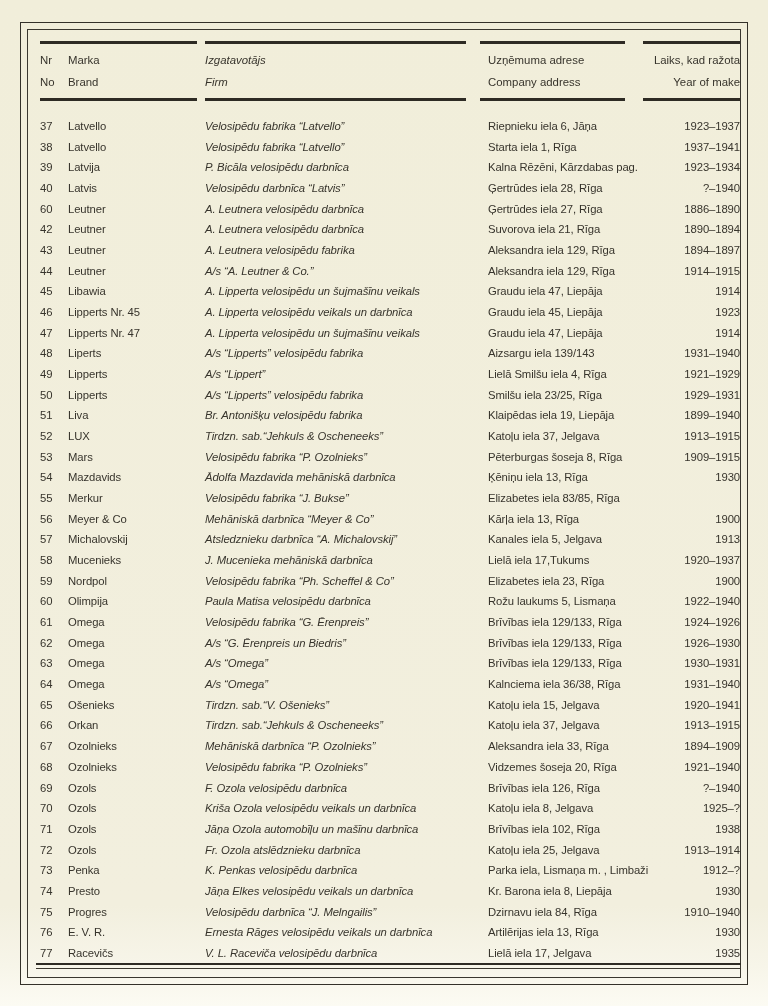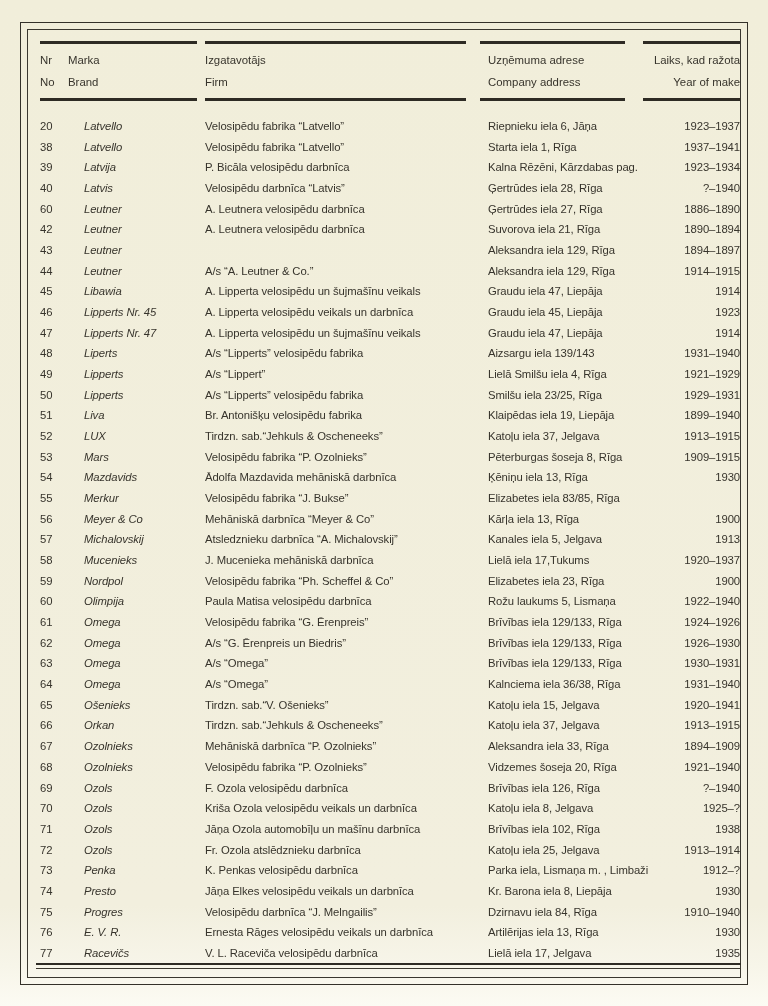--- a/index.html
+++ b/index.html
@@ -30,28 +30,28 @@
   .rule-bottom-a{position:absolute;left:36px;top:963px;width:705px;height:1.8px;background:#2e2b24;}
   .rule-bottom-b{position:absolute;left:36px;top:967.5px;width:705px;height:1.1px;background:#3a372f;}
 
   .hline{position:absolute;left:0;width:632px;height:22px;line-height:22px;font-size:11.4px;}
   .hline .cell{position:absolute;top:0;white-space:nowrap;}
   .h1{top:49px;}
   .h2{top:71px;}
 
   .c-nr{left:40px;}
   .c-brand{left:68px;}
-  .c-firm{left:205px;}
+  .c-firm{left:205px;font-style:italic;}
   .c-addr{left:488px;}
   .c-year{left:540px;width:200px;text-align:right;}
 
   #rows{position:absolute;left:0;top:116px;width:768px;}
   .row{position:relative;height:20.68px;line-height:20.68px;font-size:11.3px;}
   .row .cell{position:absolute;top:0;white-space:nowrap;letter-spacing:-0.1px;}
-  .row .c-brand{font-style:italic;margin-left:16px;}
+  .row .c-brand{}
 </style>
 </head>
 <body>
 
 <div>
 
   <div class="frame-outer"></div>
   <div class="frame-inner"></div>
 
   <div class="rule rule-top r1"></div>
@@ -75,21 +75,21 @@
     <span class="cell c-year">Year of make</span>
   </div>
 
   <div class="rule rule-mid r1"></div>
   <div class="rule rule-mid r2"></div>
   <div class="rule rule-mid r3"></div>
   <div class="rule rule-mid r4"></div>
 
   <div id="rows">
       <div class="row">
-    <span class="cell c-nr">20</span>
+    <span class="cell c-nr">37</span>
     <span class="cell c-brand">Latvello</span>
     <span class="cell c-firm">Velosipēdu fabrika “Latvello”</span>
     <span class="cell c-addr">Riepnieku iela 6, Jāņa</span>
     <span class="cell c-year">1923–1937</span>
   </div>
       <div class="row">
     <span class="cell c-nr">38</span>
     <span class="cell c-brand">Latvello</span>
     <span class="cell c-firm">Velosipēdu fabrika “Latvello”</span>
     <span class="cell c-addr">Starta iela 1, Rīga</span>
@@ -119,20 +119,21 @@
       <div class="row">
     <span class="cell c-nr">42</span>
     <span class="cell c-brand">Leutner</span>
     <span class="cell c-firm">A. Leutnera velosipēdu darbnīca</span>
     <span class="cell c-addr">Suvorova iela 21, Rīga</span>
     <span class="cell c-year">1890–1894</span>
   </div>
       <div class="row">
     <span class="cell c-nr">43</span>
     <span class="cell c-brand">Leutner</span>
+    <span class="cell c-firm">A. Leutnera velosipēdu fabrika</span>
     <span class="cell c-addr">Aleksandra iela 129, Rīga</span>
     <span class="cell c-year">1894–1897</span>
   </div>
       <div class="row">
     <span class="cell c-nr">44</span>
     <span class="cell c-brand">Leutner</span>
     <span class="cell c-firm">A/s “A. Leutner &amp; Co.”</span>
     <span class="cell c-addr">Aleksandra iela 129, Rīga</span>
     <span class="cell c-year">1914–1915</span>
   </div>

